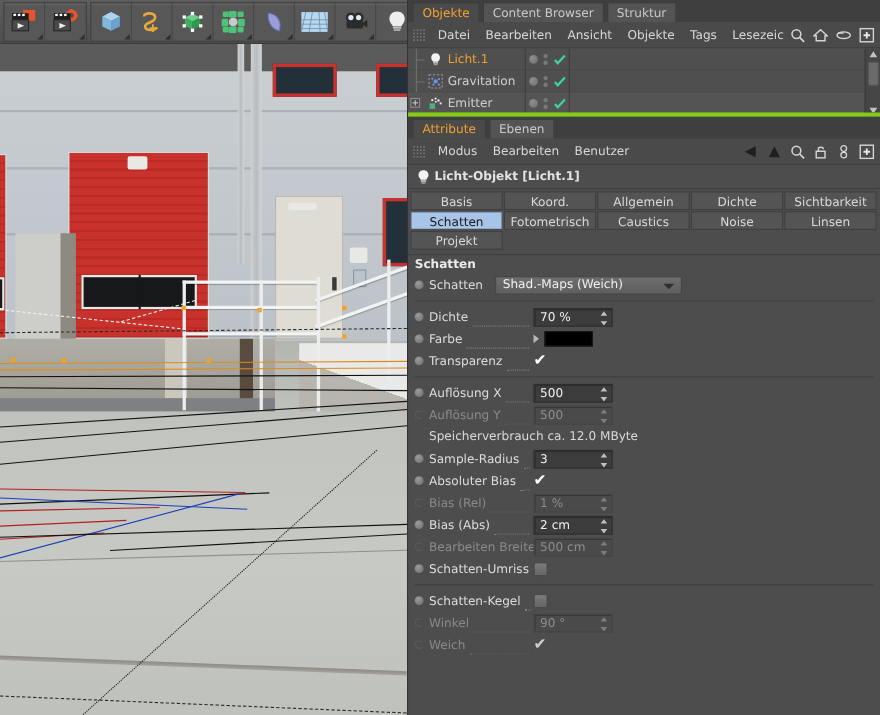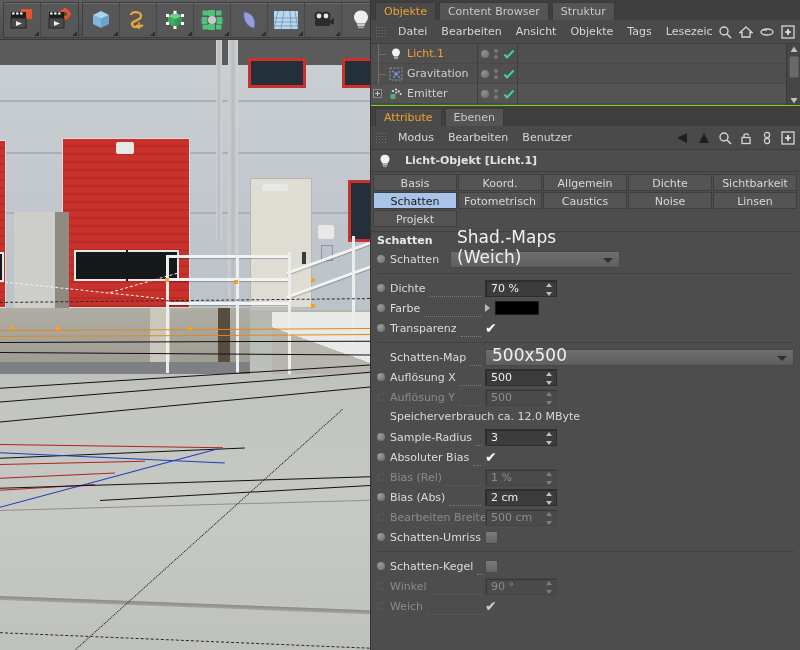--- a/index.html
+++ b/index.html
@@ -170,21 +170,21 @@
     position: absolute; right: 4px; top: 0;
     height: 24px; display: flex; align-items: center; gap: 5px;
   }
   .mi { width: 16px; height: 16px; display:flex; align-items:center; justify-content:center; }
 
   
   .objtree {
     position: relative;
     height: 62px;
     background: #4f4f4f;
-    border-bottom: 1px solid #84cc16;
+    border-bottom: 4px solid #84cc16;
     overflow: hidden;
   }
   .obj-row {
     display: flex; align-items: center;
     height: 20px;
     position: relative;
     border-bottom: 1px solid #494949;
   }
   .obj-row.alt { background: #545454; }
   .tree-hinge {
@@ -225,21 +225,21 @@
   }
   .scroll-v {
     position:absolute; right:0; top:0; width:14px; height:62px;
     background:#464646; border-left:1px solid #3a3a3a;
     display:flex; flex-direction:column; align-items:center;
   }
   .sv-arrow { width:12px;height:11px; display:flex;align-items:center;justify-content:center; }
   .sv-thumb { width:10px; height:22px; background:#6a6a6a; border:1px solid #575757; border-radius:2px; margin:1px 0; }
   .sv-track { flex:1; }
   .obj-title {
-    height: 22px; display:flex; align-items:center; gap:12px;
+    height: 22px; display:flex; align-items:center; gap:2px;
     padding-left: 6px; background:#4d4d4d;
     border-bottom: 1px solid #3f3f3f;
   }
   .obj-title span { font-size:11px; color:#e2e2e2; font-weight:bold; }
 
   .tabgrid { padding: 2px 2px 0 2px; background:#4d4d4d; }
   .tabrow { display:flex;align-items:center; }
   .ptab {
     flex: 1 1 0;
     height: 17px; line-height:17px;
@@ -317,23 +317,23 @@
   .spin i { display:block; width:0;height:0; }
   .spin .up { border-left:3px solid transparent;border-right:3px solid transparent;border-bottom:4px solid #c0c0c0; }
   .spin .dn { border-left:3px solid transparent;border-right:3px solid transparent;border-top:4px solid #c0c0c0; }
   .numfield.dim .spin .up { border-bottom-color:#7d7d7d; }
   .numfield.dim .spin .dn { border-top-color:#7d7d7d; }
 
   .combo {
     height:17px;
     background: linear-gradient(#6e6e6e,#5e5e5e);
     border:1px solid #474747;
-    display:flex; align-items:flex-end;
+    display:flex; align-items:flex-start;
     padding-left:6px;
-    font-size:17px; color:#f0f0f0;
+    font-size:11px; color:#f0f0f0;
     position:relative;
   }
   .combo .caret {
     position:absolute; right:6px; top:6px;
     width:0;height:0;
     border-left:5px solid transparent;border-right:5px solid transparent;
     border-top:5px solid #2f2f2f;
   }
   .combo.wide { flex: 1 1 auto; margin-right: 6px; }
 
@@ -897,30 +897,20 @@
         <div class="dots"></div>
       </div>
       <div class="chk">
           <span class="tick">✔</span>
         </div>
     </div>
 
 
     <div class="hsep"></div>
 
-    <div class="prow">
-      <div class="label-wrap" style="padding-left:13px;width:108px;">
-        <div class="plabel">Schatten-Map</div>
-        <div class="dots"></div>
-      </div>
-      <div class="combo wide">
-        <span>500x500</span>
-        <span class="caret"></span>
-      </div>
-    </div>
 
     <div class="prow">
       <div class="label-wrap">
         <div class="anim-dot"></div>
         <div class="plabel">Auflösung X</div>
         <div class="dots"></div>
       </div>
       <div class="numfield">
         <span>500</span>
         <span class="spin">

